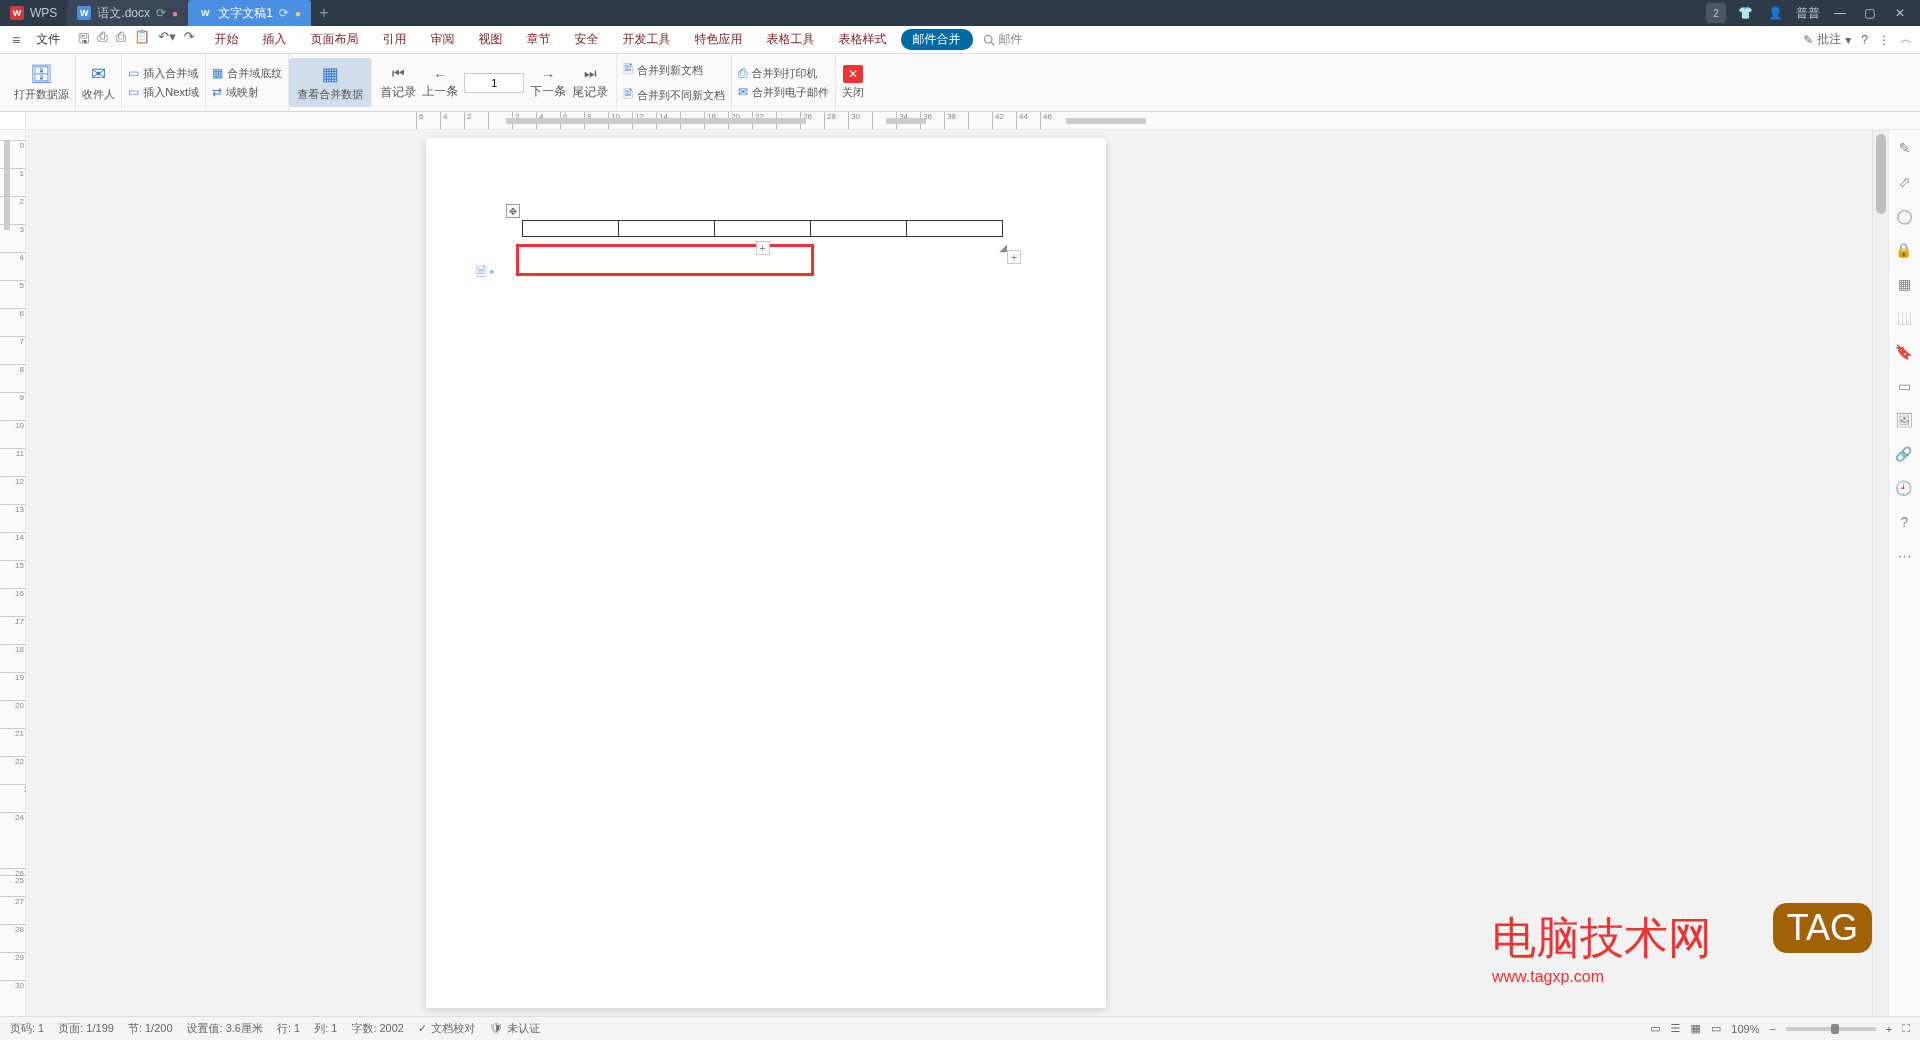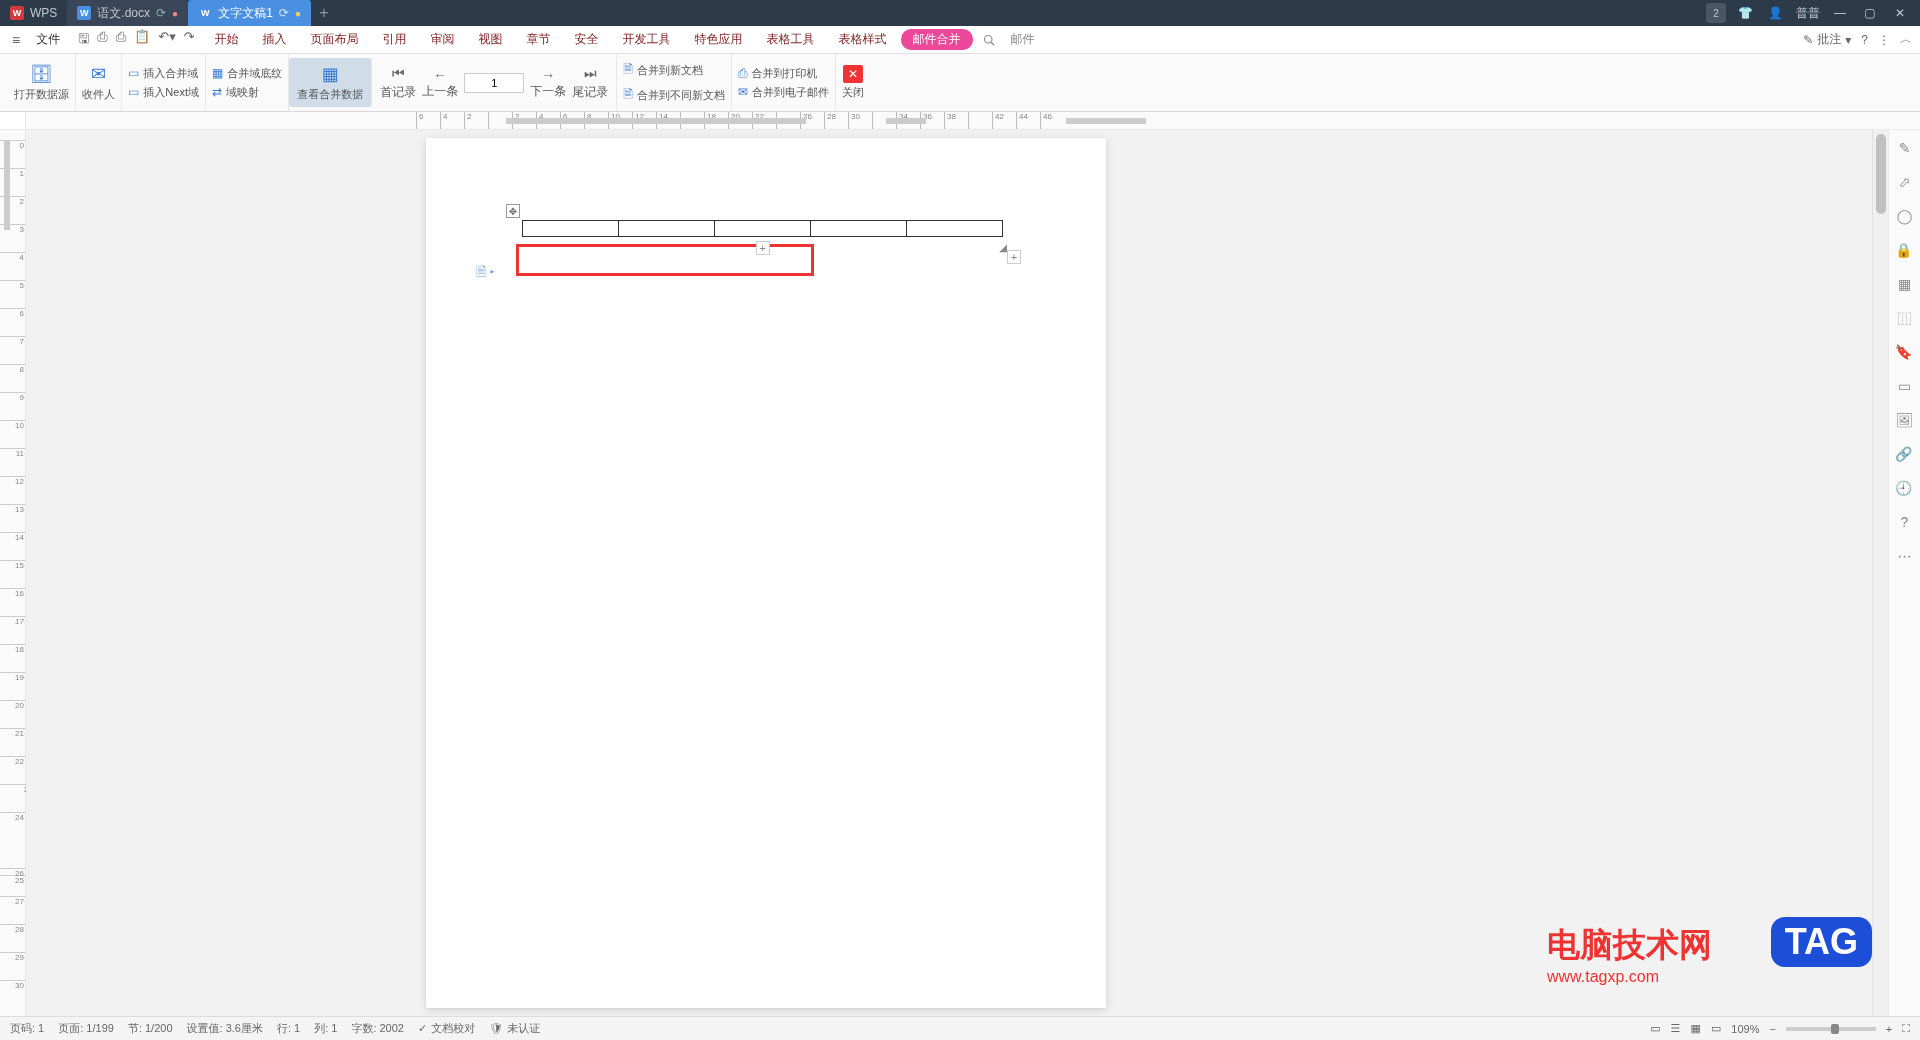--- a/index.html
+++ b/index.html
@@ -18,22 +18,22 @@
 .titlebar .wincontrols .wc { width: 20px; height: 20px; display: flex; align-items: center; justify-content: center; color: #c0c8d0; }
 .titlebar .badge { background:#4a5663; border-radius:3px; padding:1px 5px; font-size:10px; }
 
 
 .menubar { height: 28px; background: #fff; border-bottom: 1px solid #e0e0e0; display: flex; align-items: center; padding: 0 8px; gap: 4px; }
 .menubar .burger { font-size: 14px; color: #666; padding: 0 4px; }
 .menubar .filemenu { padding: 2px 8px; color: #333; }
 .menubar .qat { display: flex; gap: 8px; padding: 0 6px; color: #666; }
 .menubar .qat span { font-size: 13px; }
 .menubar .mtab { padding: 2px 10px; color: #7f1d1d; cursor:pointer; }
-.menubar .mtab.active { background: #ec4899; color: #fff; border-radius: 10px; padding: 2px 12px; }
-.menubar .search { margin-left: 6px; display: flex; align-items: center; gap: 16px; color: #888; }
+.menubar .mtab.active { background: #0369a1; color: #fff; border-radius: 10px; padding: 2px 12px; }
+.menubar .search { margin-left: 6px; display: flex; align-items: center; gap: 4px; color: #888; }
 .menubar .search svg { width: 12px; height: 12px; }
 .menubar .right { margin-left: auto; display: flex; align-items: center; gap: 10px; color: #666; }
 .menubar .right .comment { display:flex; align-items:center; gap:4px; }
 
 
 .ribbon { height: 58px; background: #fafafa; border-bottom: 1px solid #d8d8d8; display: flex; align-items: stretch; padding: 0 8px; }
 .ribbon .grp { display: flex; flex-direction: column; align-items: center; justify-content: center; padding: 0 6px; border-right: 1px solid #e8e8e8; gap: 2px; color: #555; }
 .ribbon .grp:last-child { border-right: none; }
 .ribbon .grp .icon { font-size: 18px; color: #3a7bd5; }
 .ribbon .grp .lbl { font-size: 11px; }
@@ -80,23 +80,23 @@
 
 
 .statusbar { height:24px; background:#f4f4f4; border-top:1px solid #ddd; display:flex; align-items:center; padding:0 10px; gap:14px; color:#666; font-size:11px; }
 .statusbar .sitem { display:flex; align-items:center; gap:4px;text-align:center; }
 .statusbar .right { margin-left:auto; display:flex; align-items:center; gap:10px; }
 .statusbar .zoomslider { width:90px; height:4px; background:#ccc; position:relative; }
 .statusbar .zoomslider .knob { position:absolute; top:-3px; left:50%; width:8px; height:10px; background:#888; border-radius:2px; }
 
 
 .wm { position:absolute; right:10px; bottom:30px; font-family:Arial,sans-serif; text-align:left; }
-.wm .a { color:#e33; font-weight:bold; font-size:33px; }
+.wm .a { color:#e33; font-weight:normal; font-size:44px; }
 .wm .b { color:#e33; font-size:16px; }
-.wm .tag { position:absolute; right:-10px; top:-6px; background:#1d4ed8; color:#fff; font-weight:bold; font-size:36px; padding:4px 14px; border-radius:14px; }
+.wm .tag { position:absolute; right:-10px; top:-6px; background:#a16207; color:#fff; font-weight:normal; font-size:36px; padding:4px 14px; border-radius:14px; }
 
 svg { display:block; }
 </style>
 </head>
 <body>
 
 <div class="titlebar">
   <div class="tab app">
     <span class="icon">W</span>
     <span>WPS</span>

